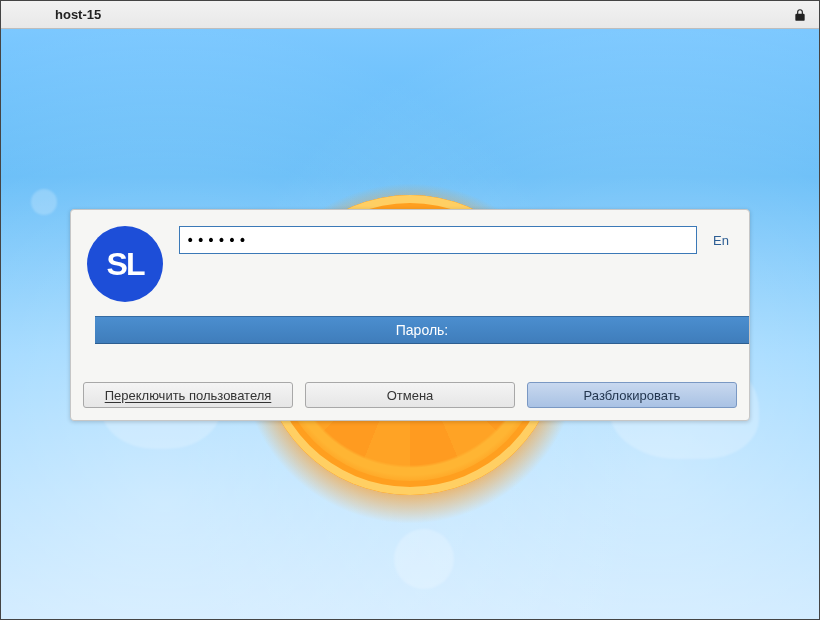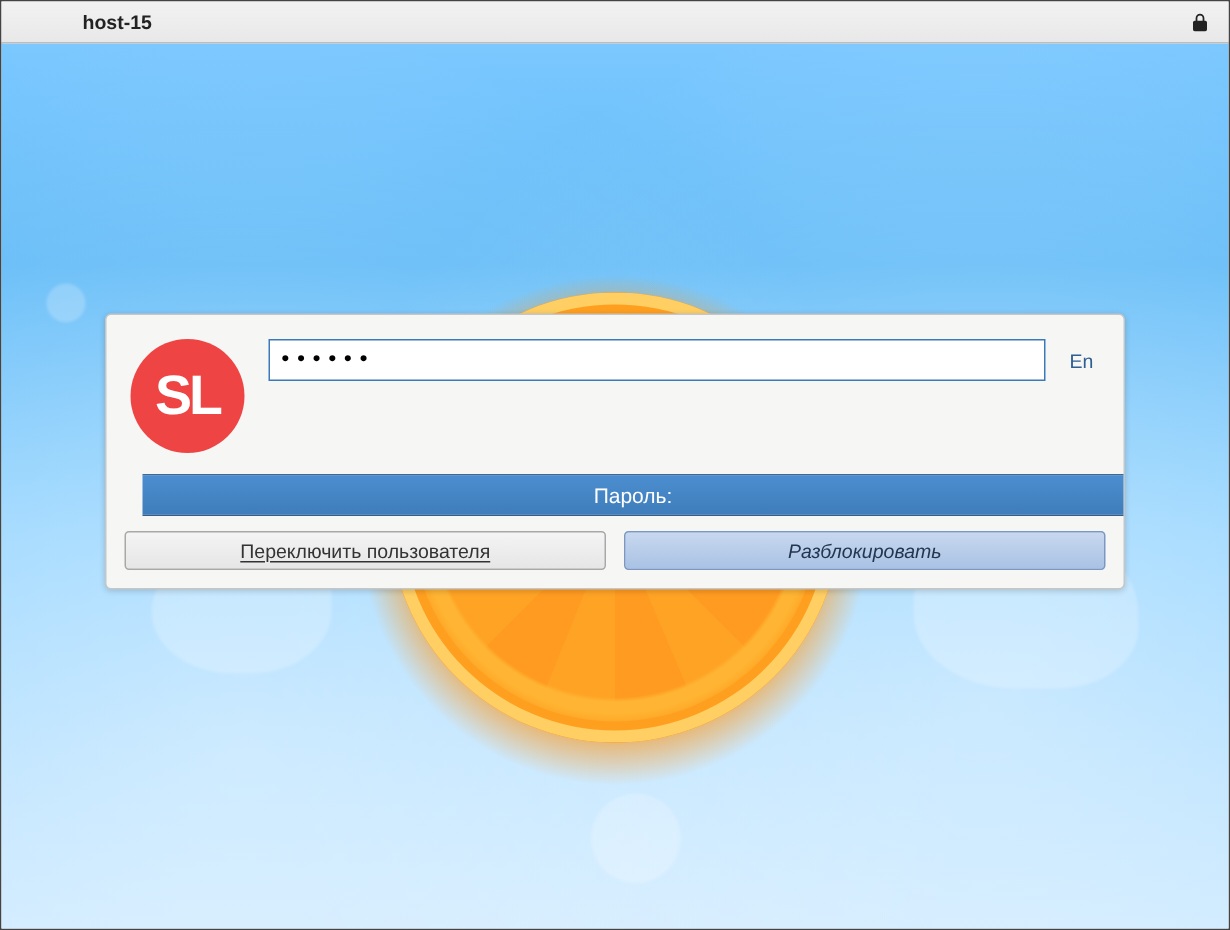--- a/index.html
+++ b/index.html
@@ -66,23 +66,23 @@
       width: 680px;
       background: #f6f6f4;
       border: 1px solid #c6c6c6;
       border-radius: 4px;
       box-shadow: 0 1px 4px rgba(0,0,0,0.18);
       z-index: 5;
     }
     .card-body { padding: 16px 16px 0 16px; display:flex; gap:16px; align-items:flex-start; }
     .avatar {
       width: 76px; height:76px; border-radius:50%;
-      background: #ef4444;
+      background: #1d4ed8;
       display:flex;align-items:center;justify-content:center;
-      color:#fff; font-weight:bold; font-size:37px; letter-spacing:-2px;
+      color:#fff; font-weight:bold; font-size:32px; letter-spacing:-2px;
       flex:none;
       font-family: Arial, sans-serif;
     }
     .user-col { flex:1; }
     .username {
       font-size: 20px; color:#3b3b3b; margin: 0 0 6px 2px;
     }
     .pw-row { display:flex; align-items:center; gap:12px; }
     .pw-row input[type=password] {
       flex:1; height:28px;
@@ -108,26 +108,26 @@
     .button-row {
       display:flex; gap:12px; padding: 10px 12px 12px 12px;
     }
     .button-row button {
       flex:1; height:26px;
       border:1px solid #a8a8a8;
       border-radius:3px;
       background: linear-gradient(#f4f4f4,#e6e6e6);
       font-size:13px; color:#333;
       cursor:pointer;
+      margin-top:28px;
     }
     .button-row button.primary {
       background: linear-gradient(#c8d8ef,#a9c2e4);
       border-color:#7a98c3;
       color:#23364f;
-      font-style:italic;
     }
     .underline-hint { text-decoration: underline; text-underline-offset:2px; }
   </style>
 </head>
 <body>
 
 <div class="window">
 
   <div class="topbar">
     <div class="hostname">host-15</div>
@@ -160,19 +160,22 @@
         </div>
       </div>
     </div>
 
     <div class="blue-band">Пароль:</div>
 
     <div class="button-row">
       <button>
         <span class="underline-hint">Переключить пользователя</span>
       </button>
+      <button>
+        <span>Отмена</span>
+      </button>
       <button class="primary">
         <span>Разблокировать</span>
       </button>
     </div>
   </div>
 
 </div>
 
 </body></html>

